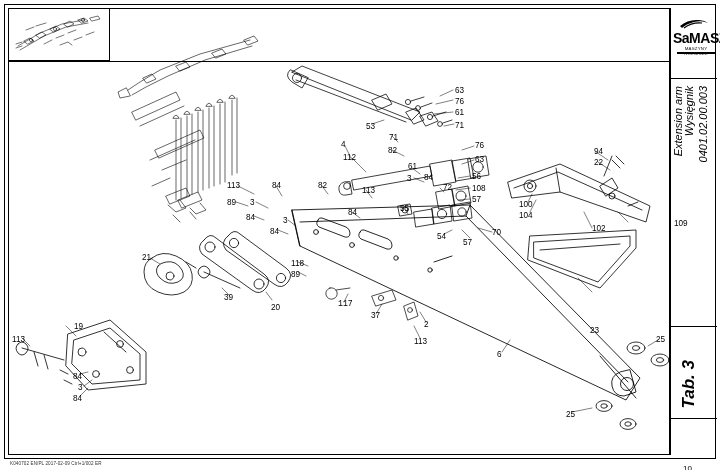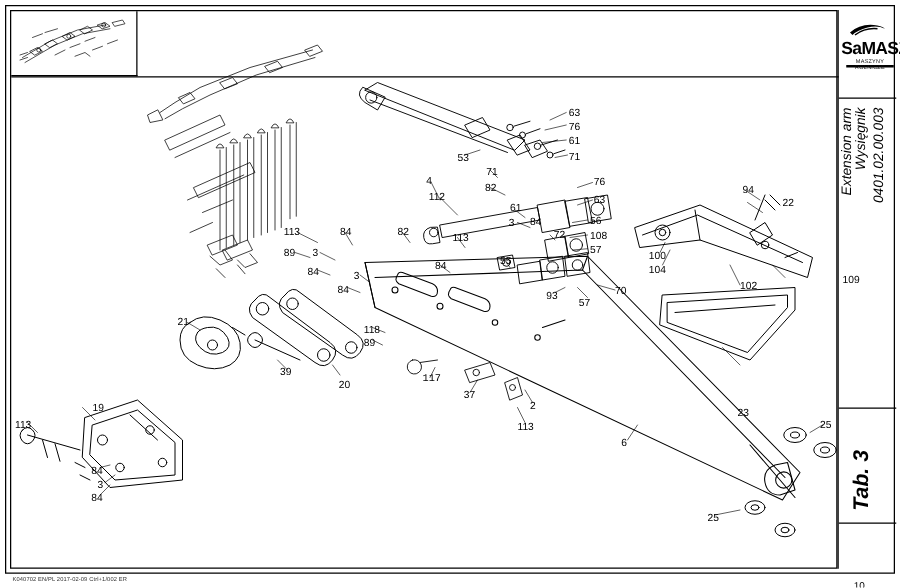--- a/index.html
+++ b/index.html
@@ -295,25 +295,25 @@
       <div class="lbl" style="left: 272px; top: 181px;">84</div>
       <div class="lbl" style="left: 318px; top: 181px;">82</div>
       <div class="lbl" style="left: 362px; top: 186px;">113</div>
       <div class="lbl" style="left: 227px; top: 198px;">89</div>
       <div class="lbl" style="left: 250px; top: 198px;">3</div>
       <div class="lbl" style="left: 348px; top: 208px;">84</div>
       <div class="lbl" style="left: 400px; top: 204px;">55</div>
       <div class="lbl" style="left: 246px; top: 213px;">84</div>
       <div class="lbl" style="left: 283px; top: 216px;">3</div>
       <div class="lbl" style="left: 270px; top: 227px;">84</div>
-      <div class="lbl" style="left: 437px; top: 232px;">93</div>
+      <div class="lbl" style="left: 437px; top: 232px;">54</div>
       <div class="lbl" style="left: 463px; top: 238px;">57</div>
       <div class="lbl" style="left: 492px; top: 228px;">70</div>
       <div class="lbl" style="left: 594px; top: 147px;">94</div>
-      <div class="lbl" style="left: 626px; top: 158px; text-align: right;">22</div>
+      <div class="lbl" style="left: 594px; top: 158px; text-align: right;">22</div>
       <div class="lbl" style="left: 519px; top: 200px;">100</div>
       <div class="lbl" style="left: 519px; top: 211px;">104</div>
       <div class="lbl" style="left: 592px; top: 224px;">102</div>
       <div class="lbl" style="left: 650px; top: 219px; margin-left: 24px;">109</div>
       <div class="lbl" style="left: 590px; top: 290px; margin-top: 36px;">23</div>
       <div class="lbl" style="left: 142px; top: 253px; text-align: center;">21</div>
       <div class="lbl" style="left: 291px; top: 259px;">118</div>
       <div class="lbl" style="left: 291px; top: 270px;">89</div>
       <div class="lbl" style="left: 224px; top: 293px;">39</div>
       <div class="lbl" style="left: 271px; top: 303px;">20</div>

